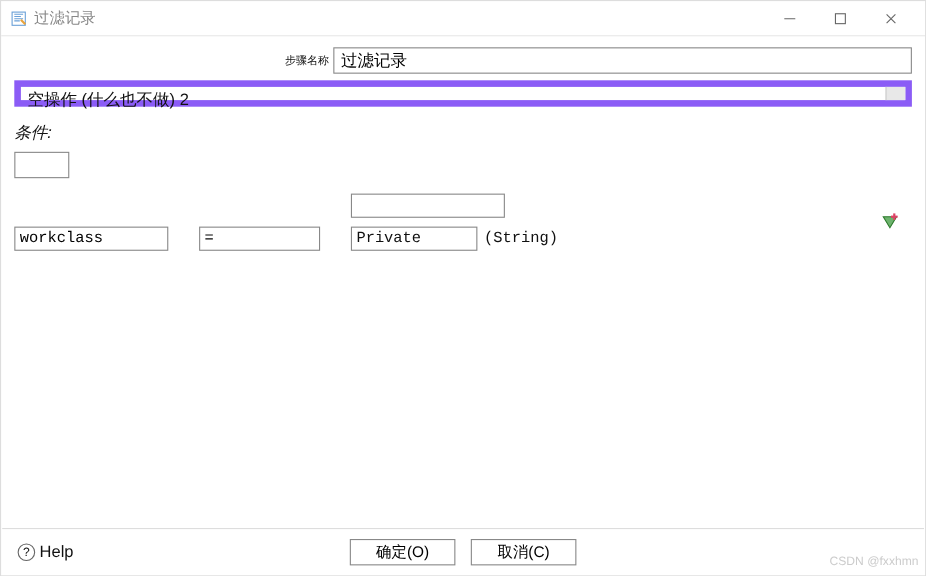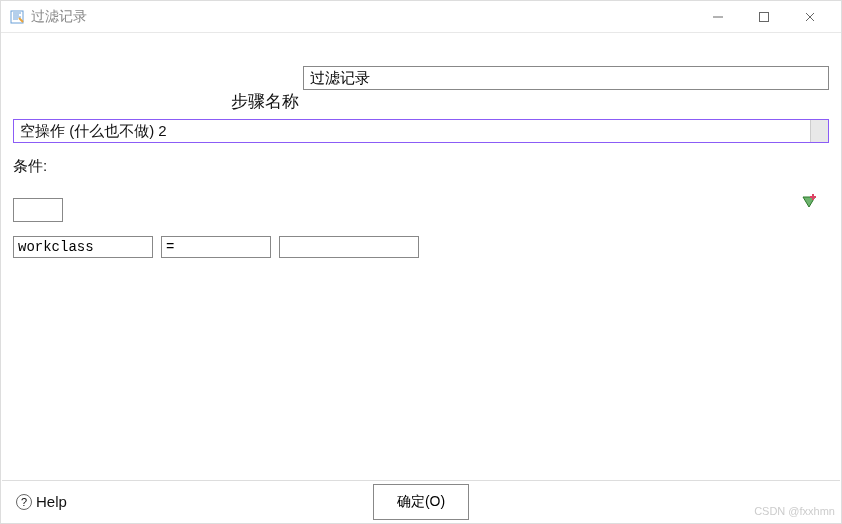--- a/index.html
+++ b/index.html
@@ -40,64 +40,64 @@
     .row {
       display: flex;
       align-items: center;
       margin-bottom: 6px;
     }
     .row .label {
       width: 290px;
       text-align: right;
       padding-right: 4px;
       color: #111;
-      font-size: 17px;
-      margin-top: 47px;
+      font-size: 10px;
     }
     .row .label-colon::after { content: ":"; }
     .text-input {
       border: 1px solid #888;
       height: 24px;
       padding: 2px 6px;
       font-size: 15px;
       background: #fff;
       font-family: inherit;
     }
     .text-input.wide { flex: 1; }
     .dropdown {
       flex: 1;
       display: flex;
-      border: 1px solid #8b5cf6;
+      border: 6px solid #8b5cf6;
       height: 24px;
       background: #fff;
     }
     .dropdown .dd-text {
       flex: 1;
       padding: 2px 6px;
       font-size: 15px;
     }
     .dropdown .dd-btn {
       width: 18px;
       background: #e8e8e8;
       border-left: 1px solid #ccc;
     }
     .section-label {
       margin-top: 14px;
-      margin-bottom: 22px;
-      font-size: 15px;
+      margin-bottom: 8px;
+      font-size: 15px;
+      font-style: italic;
     }
     .small-box {
       width: 50px; height: 24px;
       border: 1px solid #888;
       margin-bottom: 14px;
     }
     .cond-row {
       display: flex;
-      align-items: flex-start;
-      gap: 8px;
+      align-items: flex-end;
+      gap: 28px;
       font-family: "Courier New", monospace;
       font-size: 14px;
     }
     .cond-col { display: flex; flex-direction: column; }
     .cond-input {
       border: 1px solid #888;
       height: 22px;
       padding: 2px 4px;
       font-family: "Courier New", monospace;
       font-size: 14px;
@@ -149,21 +149,21 @@
     }
     .btn-group {
       position: absolute;
       left: 50%;
       transform: translateX(-50%);
       display: flex;
       gap: 14px;
     }
     .dlg-btn {
       min-width: 96px;
-      height: 36px;
+      height: 24px;
       border: 1px solid #888;
       background: #fff;
       font-size: 14px;
       font-family: inherit;
       display: inline-flex;
       align-items: center;
       justify-content: center;
     }
     .watermark {
       position: absolute;
@@ -215,35 +215,40 @@
   </div>
 
   <div class="section-label">条件:</div>
   <div class="small-box"></div>
 
   <div class="cond-row">
     <input class="cond-input w140" value="workclass" style="">
     <input class="cond-input w110" value="=" style="">
     <div class="cond-col">
       <input class="cond-input w140" style="margin-bottom: 8px;" value="">
+      <div style="display:flex; align-items:center;">
+        <div class="mono-box" style="width:115px">Private</div>
+        <div class="type-text">(String)</div>
+      </div>
     </div>
   </div>
 </div>
 
 <div class="side-icon">
   <svg width="16" height="16" viewBox="0 0 16 16">
     <polygon points="2,4 14,4 8,14" fill="#6db36d" stroke="#2c7a2c" stroke-width="1"></polygon>
     <rect x="11" y="1" width="2" height="6" fill="#d46"></rect>
     <rect x="9" y="3" width="6" height="2" fill="#d46"></rect>
   </svg>
 </div>
 
 <div class="bottom-bar">
   <div class="help-btn">
     <span class="help-icon-circle">?</span>
     <span>Help</span>
   </div>
   <div class="btn-group">
     <button class="dlg-btn">确定(O)</button>
+    <button class="dlg-btn">取消(C)</button>
   </div>
 </div>
 
 <div class="watermark">CSDN @fxxhmn</div>
 
 </body></html>

